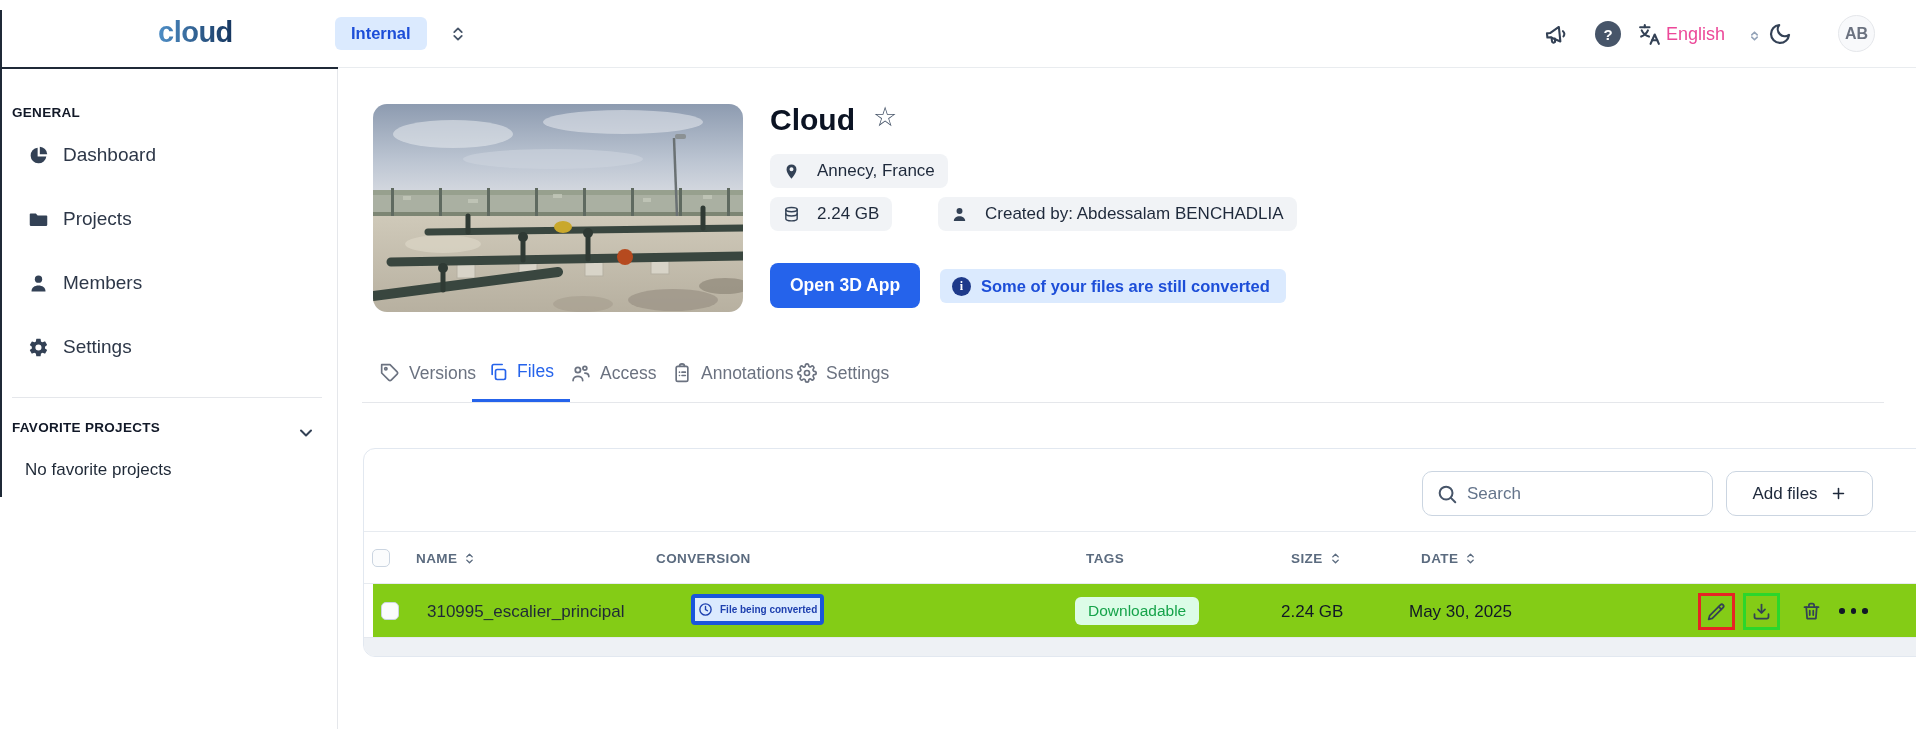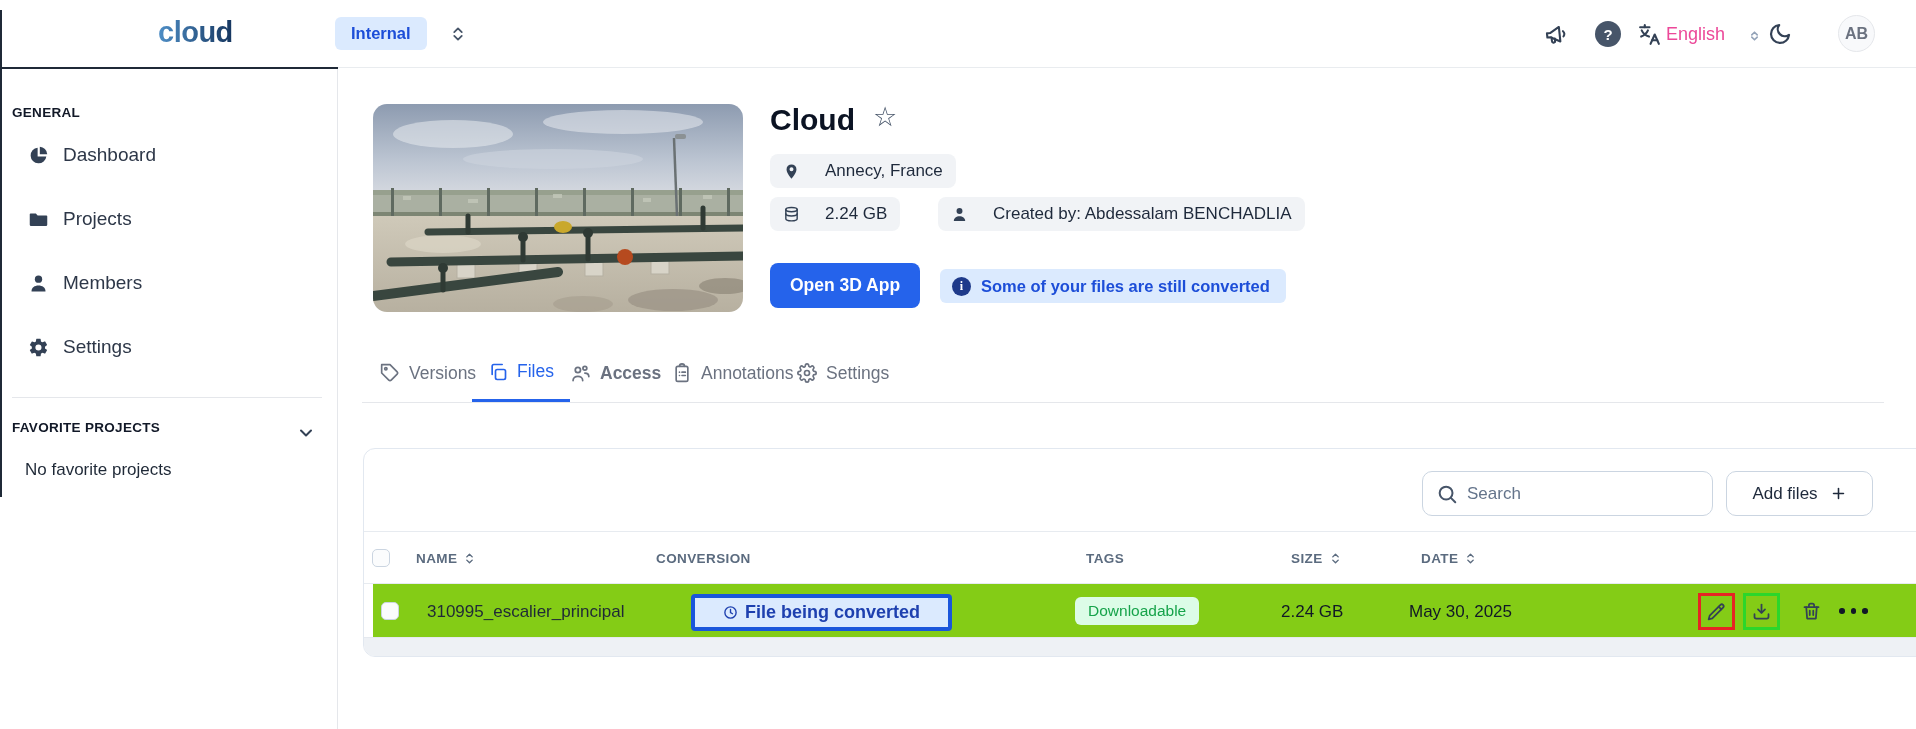--- a/index.html
+++ b/index.html
@@ -30,21 +30,21 @@
   .side-item { position:absolute; left:12px; height:34px; display:flex; align-items:center; gap:14px; padding-left:16px;
           font-size:19px; font-weight:400; color:#2d3748; cursor:pointer; }
   .side-divider { position:absolute; left:12px; top:329px; width:310px; height:1px; background:#e5e7eb; }
   .fav-chevron { position:absolute; left:296px; top:355px; cursor:pointer; }
   .fav-empty { position:absolute; left:25px; top:392px; font-size:17px; color:#1f2937; }
 
   
   .thumb { position:absolute; left:373px; top:104px; width:370px; height:208px; border-radius:14px; overflow:hidden; cursor:pointer; }
   .proj-title { position:absolute; left:770px; top:103px; font-size:30px; font-weight:800; color:#0b1323; }
   .fav-star { position:absolute; left:873px; top:104px; font-size:27px; color:#475569; cursor:pointer; line-height:1; }
-  .chip { position:absolute; height:34px; display:inline-flex; align-items:center; gap:25px; padding:0 13px;
+  .chip { position:absolute; height:34px; display:inline-flex; align-items:center; gap:17px; padding:0 13px;
           background:#f1f3f6; border-radius:8px; font-size:17px; font-weight:500; color:#1e293b; }
   .open-btn { position:absolute; left:770px; top:263px; width:150px; height:45px; background:#2563eb; color:#fff;
           font-size:17.5px; font-weight:700; border:none; border-radius:8px; cursor:pointer; font-family:inherit; }
   .notice { position:absolute; left:940px; top:269px; height:34px; display:inline-flex; align-items:center; gap:10px;
           padding:0 16px 0 12px; background:#dbeafe; border-radius:6px; font-size:16.5px; font-weight:600; color:#1d4ed8; }
   .info-dot { width:19px; height:19px; border-radius:50%; background:#1e3a8a; color:#fff; font-size:12px; font-weight:700;
           display:flex; align-items:center; justify-content:center; font-family:"Liberation Serif", serif; }
 
   
   .tabbar { position:absolute; left:362px; top:344px; width:1522px; height:59px; border-bottom:1px solid #e5e7eb; }
@@ -63,21 +63,21 @@
   .add-btn { position:absolute; left:1362px; top:22px; width:147px; height:45px; background:#fff; border:1px solid #cbd5e1;
           border-radius:10px; display:flex; align-items:center; justify-content:center; gap:12px; font-size:17px;
           color:#1e293b; cursor:pointer; font-family:inherit; }
   .thead { position:absolute; left:0; top:82px; width:100%; height:53px; border-top:1px solid #e7ebf0; border-bottom:1px solid #e7ebf0; }
   .th { position:absolute; top:0; height:53px; display:flex; align-items:center; gap:6px; font-size:13.5px; font-weight:700;
           letter-spacing:.4px; color:#5b6b7f; cursor:pointer; }
   .checkbox { position:absolute; width:18px; height:18px; border:1.5px solid #cbd5e1; border-radius:5px; background:#fbfcfd; cursor:pointer; }
   .trow { position:absolute; left:9px; top:135px; width:100%; height:55px; background:#84cc16; cursor:pointer; }
   .cell { position:absolute; top:0; height:55px; display:flex; align-items:center; font-size:17px; color:#1f2937; }
   .conv-annot { position:absolute; left:318px; top:10px; border:4px solid #1a56db; border-radius:4px; }
-  .conv-pill { display:flex; align-items:center; gap:7px; background:#dbeafe; padding:4px 28px; font-size:18px; font-weight:600; color:#1e40af; }
+  .conv-pill { display:flex; align-items:center; gap:7px; background:#dbeafe; padding:4px 3px; font-size:10px; font-weight:600; color:#1e40af; }
   .tag-pill { position:absolute; left:702px; top:13px; background:#dcfce7; color:#16a34a; font-size:15.5px; font-weight:500;
           padding:5px 13px; border-radius:6px; }
   .act-box { position:absolute; top:9px; width:37px; height:37px; display:flex; align-items:center; justify-content:center; cursor:pointer; }
   .annot-red { border:3px solid #e62424; }
   .annot-green { border:3px solid #2bd62b; }
   .dots { position:absolute; left:1466px; top:24px; display:flex; gap:6px; cursor:pointer; }
   .dots i { width:5.5px; height:5.5px; border-radius:50%; background:#111827; }
   .card-footer { position:absolute; left:0; bottom:0; width:100%; height:19px; background:#eef1f5; border-top:1px solid #e5e9ef; }
 </style>
 </head>
@@ -314,21 +314,21 @@
     </div>
     <div class="tab active" style="left:110px;">
       <span>
         <svg width="20" height="20" viewBox="0 0 24 24" fill="none" stroke="#2563eb" stroke-width="2" stroke-linecap="round" stroke-linejoin="round">
             <rect x="9" y="9" width="12" height="12" rx="2"></rect>
             <path d="M5 15V5a2 2 0 0 1 2-2h10"></path>
           </svg>
       </span>
       <span>Files</span>
     </div>
-    <div class="tab" style="left:192px;font-weight:bold;">
+    <div class="tab" style="left:192px;">
       <span>
         <svg width="21" height="21" viewBox="0 0 24 24" fill="none" stroke="#6b7280" stroke-width="2" stroke-linecap="round" stroke-linejoin="round">
             <circle cx="9" cy="8" r="3"></circle>
             <path d="M3.5 20c0-3 2.5-4.8 5.5-4.8s5.5 1.8 5.5 4.8"></path>
             <circle cx="17" cy="6" r="2.2"></circle>
             <path d="M17 11.5c2.6 0 4.5 1.6 4.5 4"></path>
           </svg>
       </span>
       <span>Access</span>
     </div>

